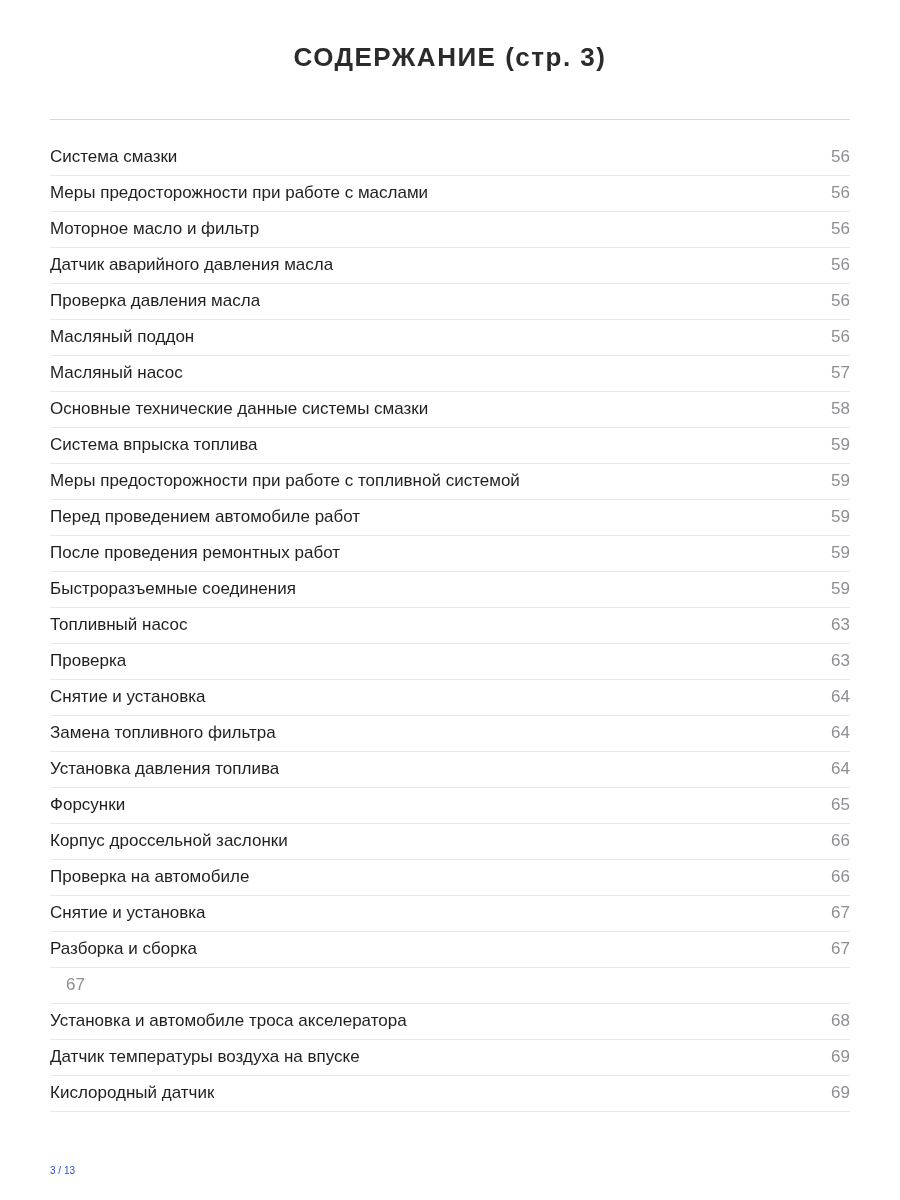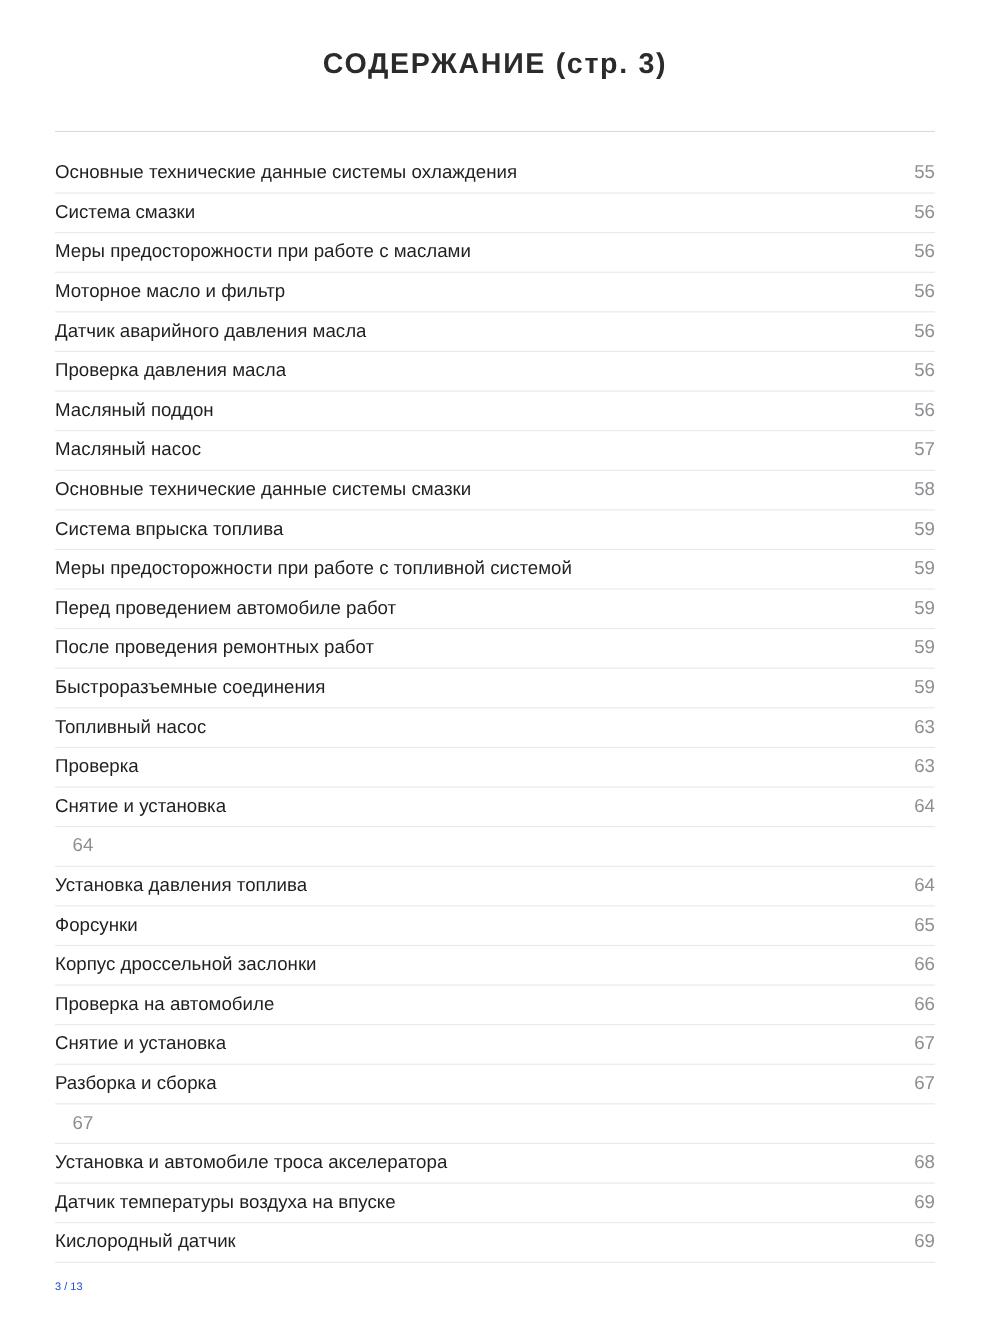--- a/index.html
+++ b/index.html
@@ -75,24 +75,20 @@
 <body>
 
 <div class="page">
 
   <h1 class="doc-title">СОДЕРЖАНИЕ (стр. 3)</h1>
 
   <hr class="title-rule">
 
   <div class="toc-list" id="toc-list">
       <div class="toc-row">
-        <span class="toc-label">Основные технические данные системы охлаждения</span>
-        <span class="toc-page">55</span>
-      </div>
-      <div class="toc-row">
         <span class="toc-label">Система смазки</span>
         <span class="toc-page">56</span>
       </div>
       <div class="toc-row">
         <span class="toc-label">Меры предосторожности при работе с маслами</span>
         <span class="toc-page">56</span>
       </div>
       <div class="toc-row">
         <span class="toc-label">Моторное масло и фильтр</span>
         <span class="toc-page">56</span>
@@ -143,20 +139,21 @@
       </div>
       <div class="toc-row">
         <span class="toc-label">Проверка</span>
         <span class="toc-page">63</span>
       </div>
       <div class="toc-row">
         <span class="toc-label">Снятие и установка</span>
         <span class="toc-page">64</span>
       </div>
       <div class="toc-row">
+        <span class="toc-label">Замена топливного фильтра</span>
         <span class="toc-page">64</span>
       </div>
       <div class="toc-row">
         <span class="toc-label">Установка давления топлива</span>
         <span class="toc-page">64</span>
       </div>
       <div class="toc-row">
         <span class="toc-label">Форсунки</span>
         <span class="toc-page">65</span>
       </div>

